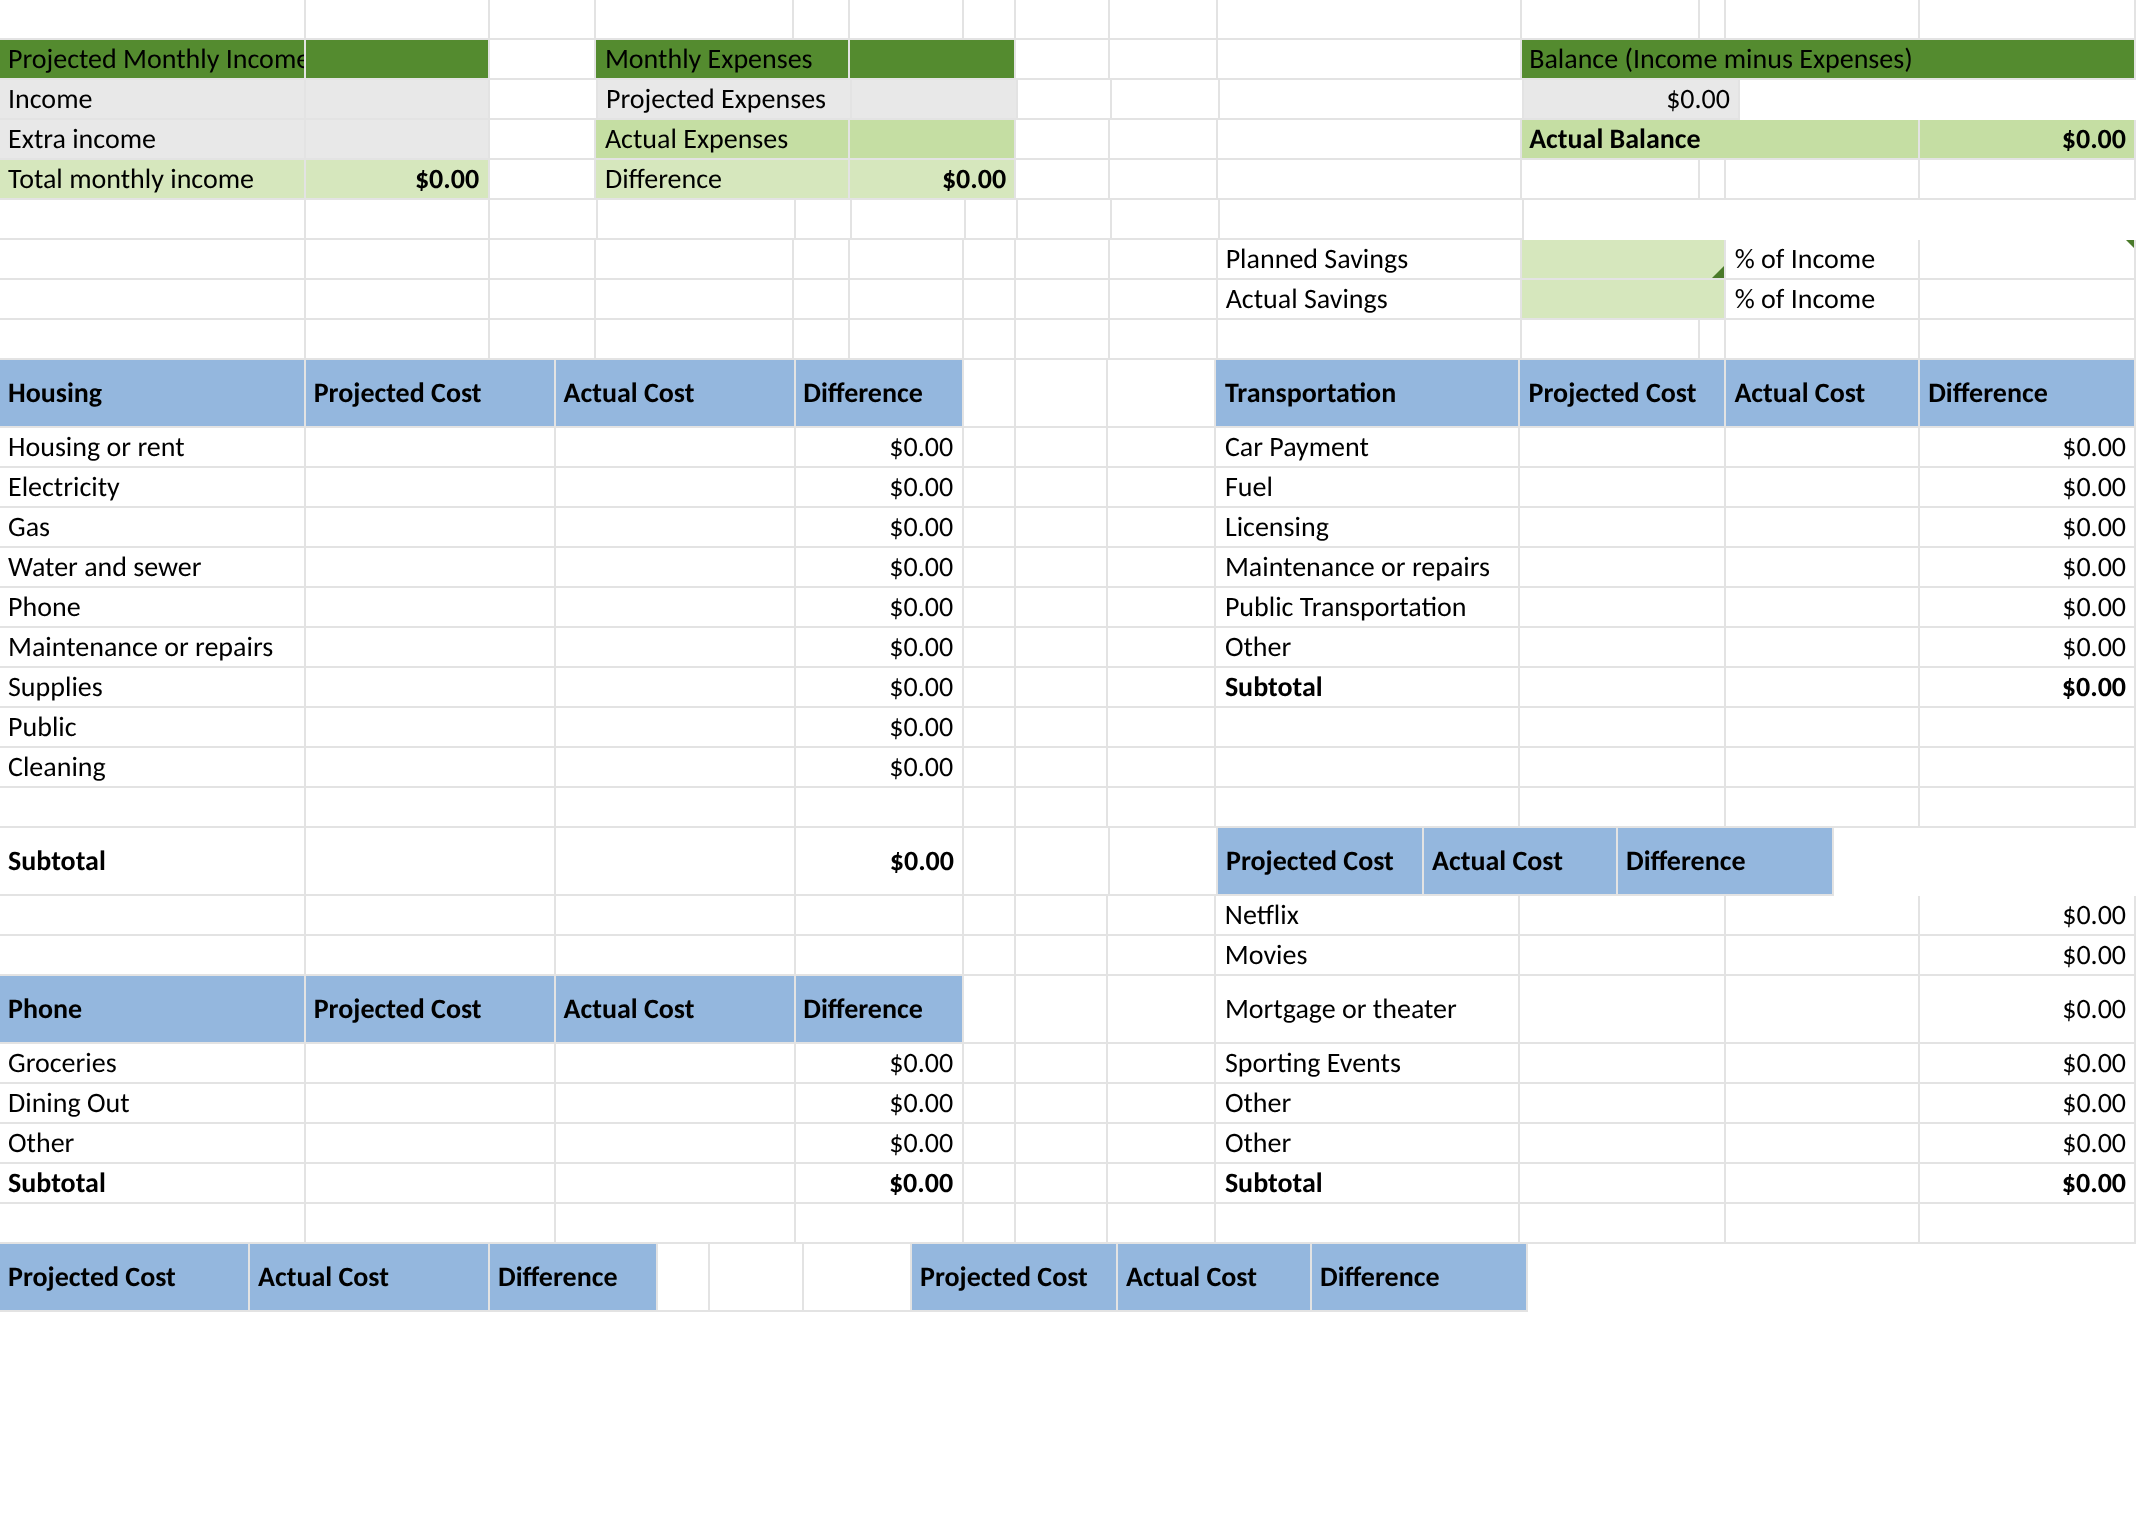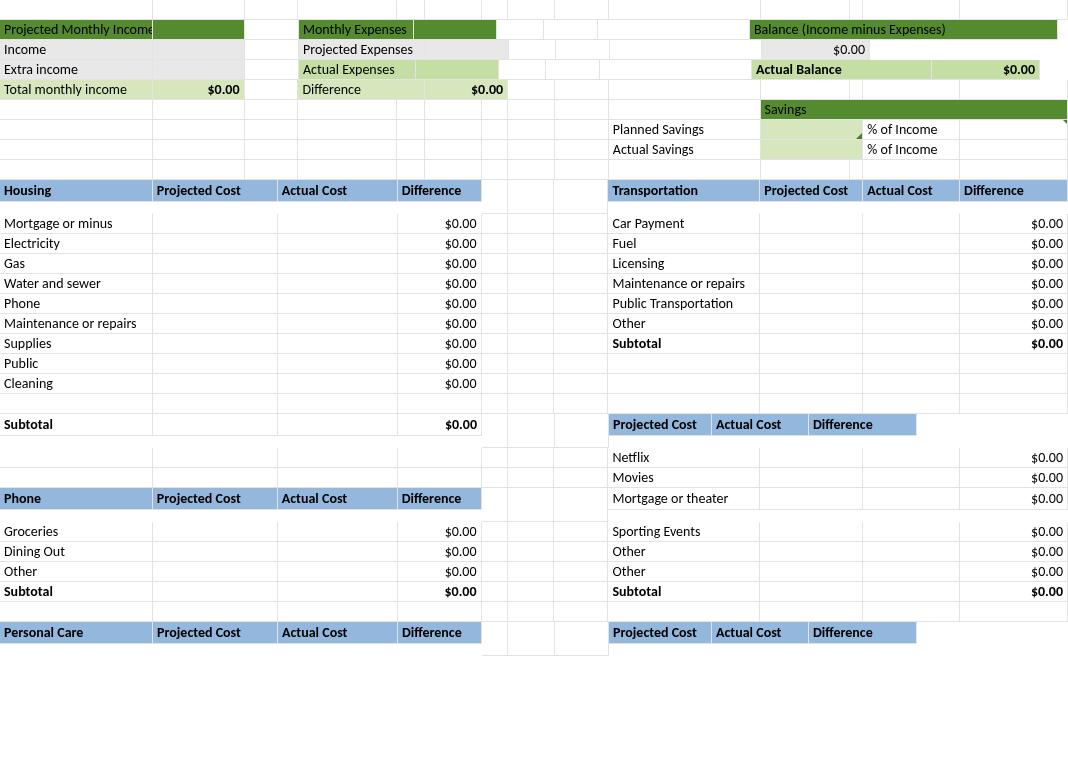--- a/index.html
+++ b/index.html
@@ -13,21 +13,21 @@
 .cA{width:153px}.cB{width:92px}.cC{width:54px}.cD{width:99px}.cE{width:28px}.cF{width:57px}.cG{width:26px}.cH{width:47px}
 .cI{width:54px}.cJ{width:152px}.cK{width:90px}.cL{width:13px}.cM{width:97px}.cN{width:108px}
 .green-hdr{background:#548b2f;color:#000;font-size:14px}
 .gray{background:#e8e8e8}
 .green-med{background:#c5dea3}
 .green-light{background:#d6e7bd}
 .blue-hdr{background:#94b7de;font-weight:bold}
 .bold{font-weight:bold}
 .right{justify-content:flex-end}
 .tall{height:34px}
-.tall .cell{height:22px}
+.tall .cell{height:34px}
 .wrap{white-space:normal;line-height:1.1}
 .triangle{position:absolute;width:0;height:0;border-left:6px solid transparent;border-bottom:6px solid #4a7a2a}
 </style>
 </head>
 <body>
 
 <div class="sheet">
 
 <div class="row">
       <div class="blank cA"></div>
@@ -43,21 +43,21 @@
       <div class="blank cK"></div>
       <div class="blank cL"></div>
       <div class="blank cM"></div>
       <div class="blank cN"></div>
     </div>
 
 <div class="row">
 <div class="cell green-hdr cA">Projected Monthly Income</div>
 <div class="cell green-hdr cB"></div>
 <div class="blank cC"></div>
-<div class="cell green-hdr cD" style="width:115px">Monthly Expenses</div>
+<div class="cell green-hdr cD" style="width:127px">Monthly Expenses</div>
 <div class="cell green-hdr" style="width:83px"></div>
 <div class="blank cH"></div>
       <div class="blank cI"></div>
       <div class="blank cJ"></div>
 <div class="cell green-hdr" style="width:308px">Balance (Income minus Expenses)</div>
 </div>
 
 <div class="row">
 <div class="cell gray cA">Income</div>
 <div class="cell gray cB"></div>
@@ -67,26 +67,26 @@
 <div class="blank cH"></div>
       <div class="blank cI"></div>
       <div class="blank cJ"></div>
 <div class="cell gray right" style="width:108px">$0.00</div>
 </div>
 
 <div class="row">
 <div class="cell gray cA">Extra income</div>
 <div class="cell gray cB"></div>
 <div class="blank cC"></div>
-<div class="cell green-med" style="width:117px">Actual Expenses</div>
+<div class="cell green-med" style="width:127px">Actual Expenses</div>
 <div class="cell green-med" style="width:83px"></div>
 <div class="blank cH"></div>
       <div class="blank cI"></div>
       <div class="blank cJ"></div>
-<div class="cell green-med bold" style="width:180px">Actual Balance</div>
+<div class="cell green-med bold" style="width:200px">Actual Balance</div>
 <div class="cell green-med bold right" style="width:108px">$0.00</div>
 </div>
 
 <div class="row">
 <div class="cell green-light cA">Total monthly income</div>
 <div class="cell green-light bold right cB">$0.00</div>
 <div class="blank cC"></div>
 <div class="cell green-light" style="width:127px">Difference</div>
 <div class="cell green-light bold right" style="width:83px">$0.00</div>
 <div class="blank cH"></div>
@@ -102,21 +102,20 @@
 <div class="blank cA"></div>
       <div class="blank cB"></div>
       <div class="blank cC"></div>
       <div class="blank cD"></div>
       <div class="blank cE"></div>
       <div class="blank cF"></div>
       <div class="blank cG"></div>
       <div class="blank cH"></div>
       <div class="blank cI"></div>
       <div class="blank cJ"></div>
-<div class="cell green-hdr" style="width:308px">Savings</div>
 </div>
 
 <div class="row">
 <div class="blank cA"></div>
       <div class="blank cB"></div>
       <div class="blank cC"></div>
       <div class="blank cD"></div>
       <div class="blank cE"></div>
       <div class="blank cF"></div>
       <div class="blank cG"></div>
@@ -173,21 +172,21 @@
 <div class="blank cG"></div>
       <div class="blank cH"></div>
       <div class="blank cI"></div>
 <div class="cell blue-hdr cJ">Transportation</div>
 <div class="cell blue-hdr wrap" style="width:103px">Projected Cost</div>
 <div class="cell blue-hdr wrap cM">Actual Cost</div>
 <div class="cell blue-hdr cN">Difference</div>
 </div>
 
 <div class="row">
-      <div class="cell cA">Mortgage or minus</div>
+      <div class="cell cA">Housing or rent</div>
       <div class="cell" style="width:125px"></div>
       <div class="cell" style="width:120px"></div>
       <div class="cell right" style="width:84px">$0.00</div>
       <div class="blank cG"></div>
       <div class="blank cH"></div>
       <div class="blank cI"></div>
       <div class="cell cJ">Car Payment</div>
       <div class="cell" style="width:103px"></div>
       <div class="cell cM"></div>
       <div class="cell right cN">$0.00</div>
@@ -424,21 +423,20 @@
       <div class="blank cG"></div>
       <div class="blank cH"></div>
       <div class="blank cI"></div>
       <div class="blank cJ"></div>
       <div class="blank" style="width:103px"></div>
       <div class="blank cM"></div>
       <div class="blank cN"></div>
     </div>
 
 <div class="row tall">
-<div class="cell blue-hdr cA">Personal Care</div>
 <div class="cell blue-hdr wrap" style="width:125px">Projected Cost</div>
 <div class="cell blue-hdr" style="width:120px">Actual Cost</div>
 <div class="cell blue-hdr" style="width:84px">Difference</div>
 <div class="blank cG"></div>
       <div class="blank cH"></div>
       <div class="blank cI"></div>
 <div class="cell blue-hdr wrap" style="width:103px">Projected Cost</div>
 <div class="cell blue-hdr wrap cM">Actual Cost</div>
 <div class="cell blue-hdr cN">Difference</div>
 </div>

